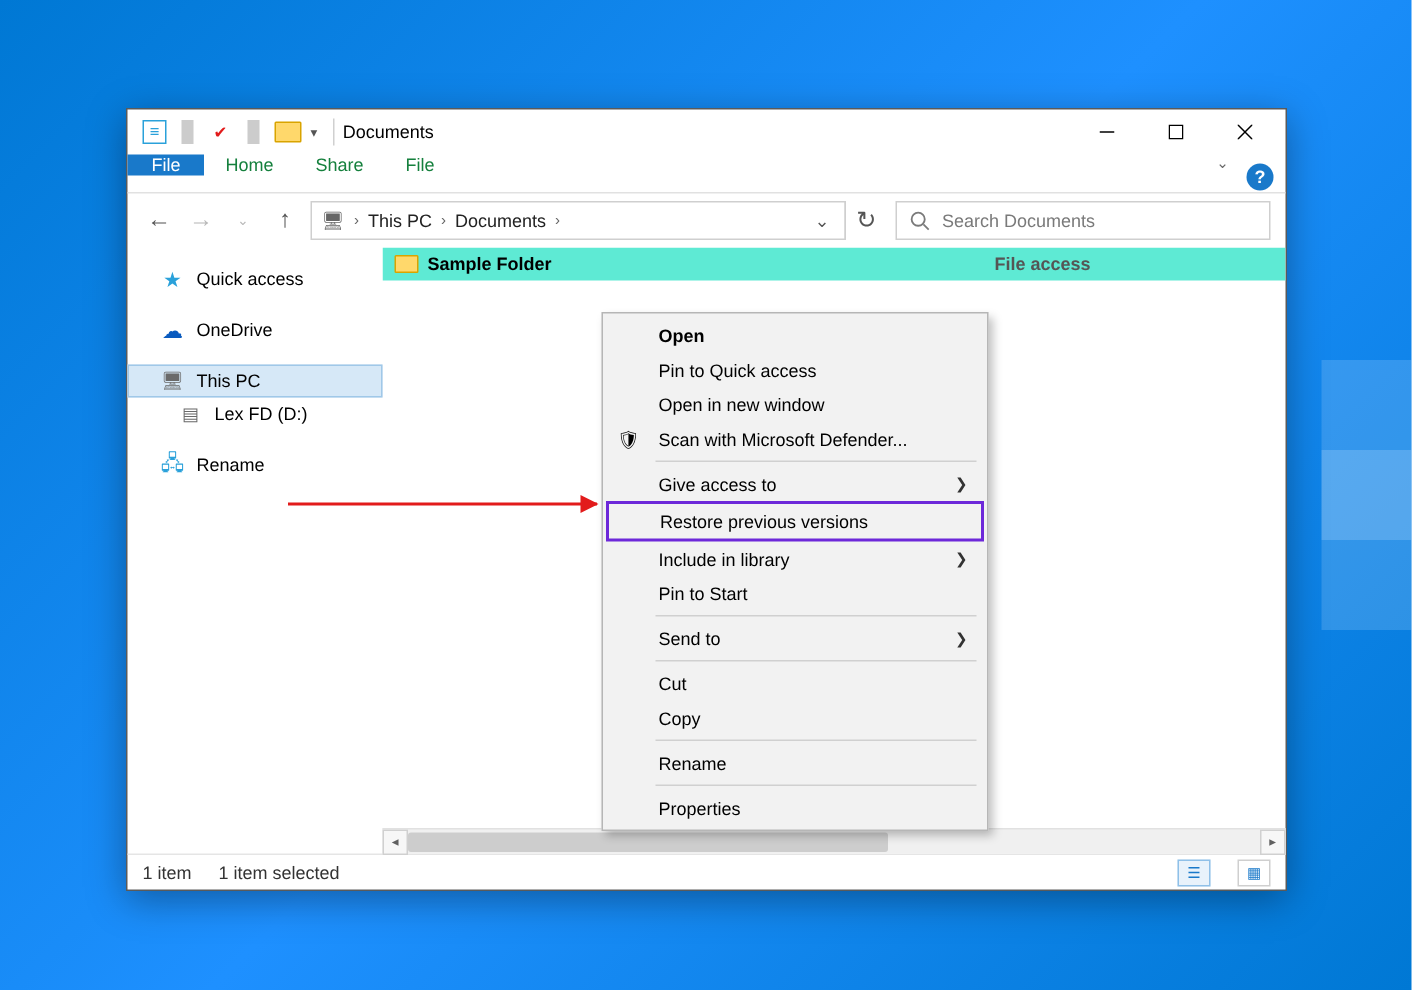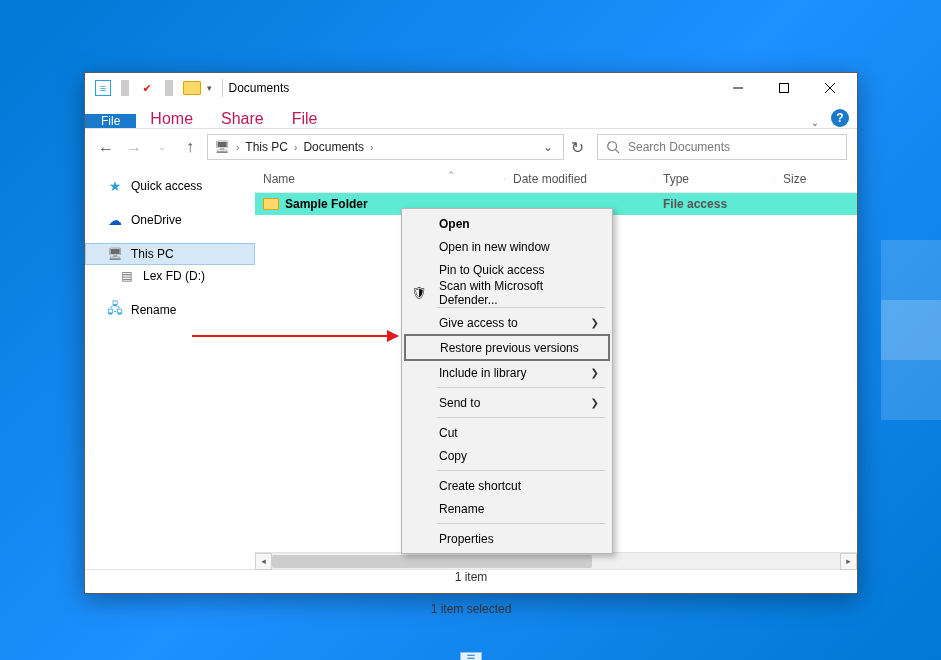--- a/index.html
+++ b/index.html
@@ -17,23 +17,23 @@
 .titlebar .sep { width:1px; height:16px; background:#ccc; margin:0 6px;}
 .titlebar .folder-ic { width:18px; height:14px; background:#ffd86b; border:1px solid #d9a400; border-radius:1px; margin-right:2px;}
 .titlebar .caret { font-size:9px; color:#555; margin-right:4px;}
 .titlebar .divider { width:1px; height:18px; background:#d0d0d0; margin:0 6px;}
 .titlebar .title { font-size:12px; color:#000; }
 .titlebar .spacer { flex:1; }
 .winbtn { width:46px; height:30px; display:flex; align-items:center; justify-content:center; font-size:11px; color:#000;}
 .winbtn svg { width:10px; height:10px; }
 
 
-.ribbon { height:26px; display:flex; align-items:flex-end; border-bottom:1px solid #e1e1e1; position:relative;}
+.ribbon { height:26px; display:flex; align-items:flex-start; border-bottom:1px solid #e1e1e1; position:relative;}
 .ribbon .file { background:#1979ca; color:#fff; font-size:12px; padding:0 16px; display:flex; align-items:center;}
-.ribbon .tab { font-size:16px; color:#be185d; padding:0 14px; display:flex; align-items:center;}
+.ribbon .tab { font-size:12px; color:#15803d; padding:0 14px; display:flex; align-items:center;}
 .ribbon .rspacer { flex:1; }
 .ribbon .chev { width:24px; display:flex; align-items:center; justify-content:center; color:#666; font-size:10px;}
 .ribbon .help { width:18px; height:18px; border-radius:50%; background:#1979ca; color:#fff; display:flex; align-items:center; justify-content:center; font-size:12px; font-weight:bold; margin:4px 8px 0 4px; align-self:center;}
 
 
 .navrow { height:36px; display:flex; align-items:center; gap:6px; padding:4px 10px;}
 .navbtn { width:22px; height:26px; display:flex; align-items:center; justify-content:center; color:#555;}
 .navbtn.disabled { color:#b8b8b8; }
 .addr { flex:1; height:26px; border:1px solid #cfcfcf; display:flex; align-items:center; padding:0 6px; font-size:12px; color:#222; gap:0;}
 .addr .crumb-sep { color:#666; padding:0 6px; font-size:10px;}
@@ -75,33 +75,33 @@
 .cell.type { width:120px; color:#555;}
 .cell.size { width:80px; color:#555;}
 .folder-smic { width:16px; height:12px; background:#ffd86b; border:1px solid #d9a400; border-radius:1px;}
 
 .hscroll { height:17px; background:#f0f0f0; border-top:1px solid #e1e1e1; display:flex; align-items:center;}
 .hscroll .arrow { width:17px; height:17px; background:#f7f7f7; border:1px solid #d0d0d0; display:flex; align-items:center; justify-content:center; font-size:9px; color:#606060;}
 .hscroll .track { flex:1; height:17px; position:relative;}
 .hscroll .thumb { position:absolute; left:0; top:2px; height:13px; width:320px; background:#cdcdcd; border-radius:2px;}
 
 
-.statusbar { height:24px; border-top:1px solid #e5e5e5; display:flex; align-items:center; font-size:12px; color:#333; padding:0 10px; gap:18px;flex-direction:column;}
+.statusbar { height:24px; border-top:1px solid #e5e5e5; display:flex; align-items:center; font-size:12px; color:#333; padding:0 10px; gap:18px;}
 .statusbar .sspacer { flex:1; }
 .viewbtn { width:22px; height:18px; border:1px solid #cfcfcf; display:flex; align-items:center; justify-content:center; font-size:10px; color:#1979ca; }
 .viewbtn.active { background:#e8f2fb; border-color:#8fc0e8; }
 
 
-.ctxmenu { position:absolute; left:401px; top:208px; width:212px; background:#f2f2f2; border:1px solid #b6b6b6; box-shadow:3px 3px 6px rgba(0,0,0,.25); padding:3px; z-index:50; }
+.ctxmenu { position:absolute; left:401px; top:208px; width:258px; background:#f2f2f2; border:1px solid #b6b6b6; box-shadow:3px 3px 6px rgba(0,0,0,.25); padding:3px; z-index:50; }
 .ctxmenu .mitem { height:23px; display:flex; align-items:center; font-size:12px; padding-left:34px; padding-right:20px; position:relative;}
 .ctxmenu .mitem.bold { font-weight:600; }
 .ctxmenu .mitem .sub { position:absolute; right:10px; color:#333; font-size:10px;}
 .ctxmenu .mitem .micon { position:absolute; left:6px; width:16px; height:16px; display:flex; align-items:center; justify-content:center;}
 .ctxmenu .msep { height:1px; background:#d0d0d0; margin:3px 4px 3px 32px; }
-.ctxmenu .highlight-box { border:2px solid #737373; margin:0 -1px; }
+.ctxmenu .highlight-box { border:2px solid #6d28d9; margin:0 -1px; }
 
 
 .anno-arrow { position:absolute; left:192px; top:335px; width:206px; height:2px; background:#e21b1b; z-index:60;}
 .anno-arrow::after { content:""; position:absolute; right:-1px; top:-5px; border-left:12px solid #e21b1b; border-top:6px solid transparent; border-bottom:6px solid transparent;}
 </style>
 </head>
 <body>
 
 <div class="desktop-accent">
     <div></div>
@@ -197,26 +197,20 @@
           <span>Lex FD (D:)</span>
         </div>
       <div class="side-group-gap"></div>
       <div class="side-item">
           <span class="ic ic-net">🖧</span>
           <span>Rename</span>
         </div>
     </div>
 
     <div class="content">
-      <div class="colhead">
-        <div class="ch name"><span>Name</span><span class="sort">⌃</span></div>
-        <div class="ch date">Date modified</div>
-        <div class="ch type">Type</div>
-        <div class="ch size">Size</div>
-      </div>
       <div class="rows">
         <div class="row selected">
           <div class="cell name">
               <span class="folder-smic"></span>
               <span>Sample Folder</span>
             </div>
           <div class="cell date"></div>
           <div class="cell type">File access</div>
           <div class="cell size"></div>
         </div>
@@ -236,46 +230,46 @@
     <span>1 item selected</span>
     <span class="sspacer"></span>
     <div class="viewbtn active">☰</div>
     <div class="viewbtn">▦</div>
   </div>
 
 </div>
 
 <div class="ctxmenu">
   <div class="mitem bold">Open</div>
+  <div class="mitem">Pin to Quick access</div>
   <div class="mitem">Open in new window</div>
-  <div class="mitem">Pin to Quick access</div>
   <div class="mitem">
       <span class="micon">🛡</span>
       <span>Scan with Microsoft Defender...</span>
     </div>
   <div class="msep"></div>
   <div class="mitem">
       <span>Give access to</span>
       <span class="sub">❯</span>
     </div>
   <div class="highlight-box">
       <div class="mitem">Restore previous versions</div>
     </div>
   <div class="mitem">
       <span>Include in library</span>
       <span class="sub">❯</span>
     </div>
+  <div class="mitem">Pin to Start</div>
   <div class="msep"></div>
   <div class="mitem">
       <span>Send to</span>
       <span class="sub">❯</span>
     </div>
   <div class="msep"></div>
   <div class="mitem">Cut</div>
   <div class="mitem">Copy</div>
   <div class="msep"></div>
-  <div class="mitem">Create shortcut</div>
   <div class="mitem">Rename</div>
   <div class="msep"></div>
   <div class="mitem">Properties</div>
 </div>
 
 <div class="anno-arrow"></div>
 
 </body></html>

